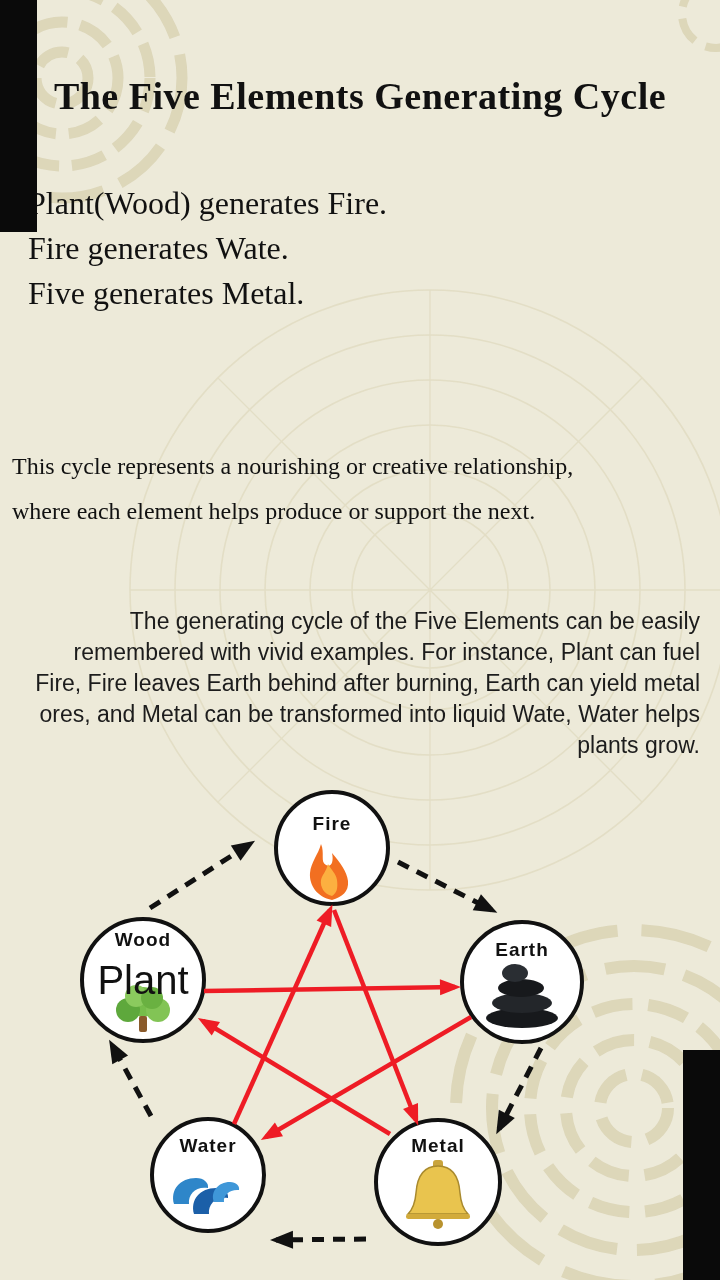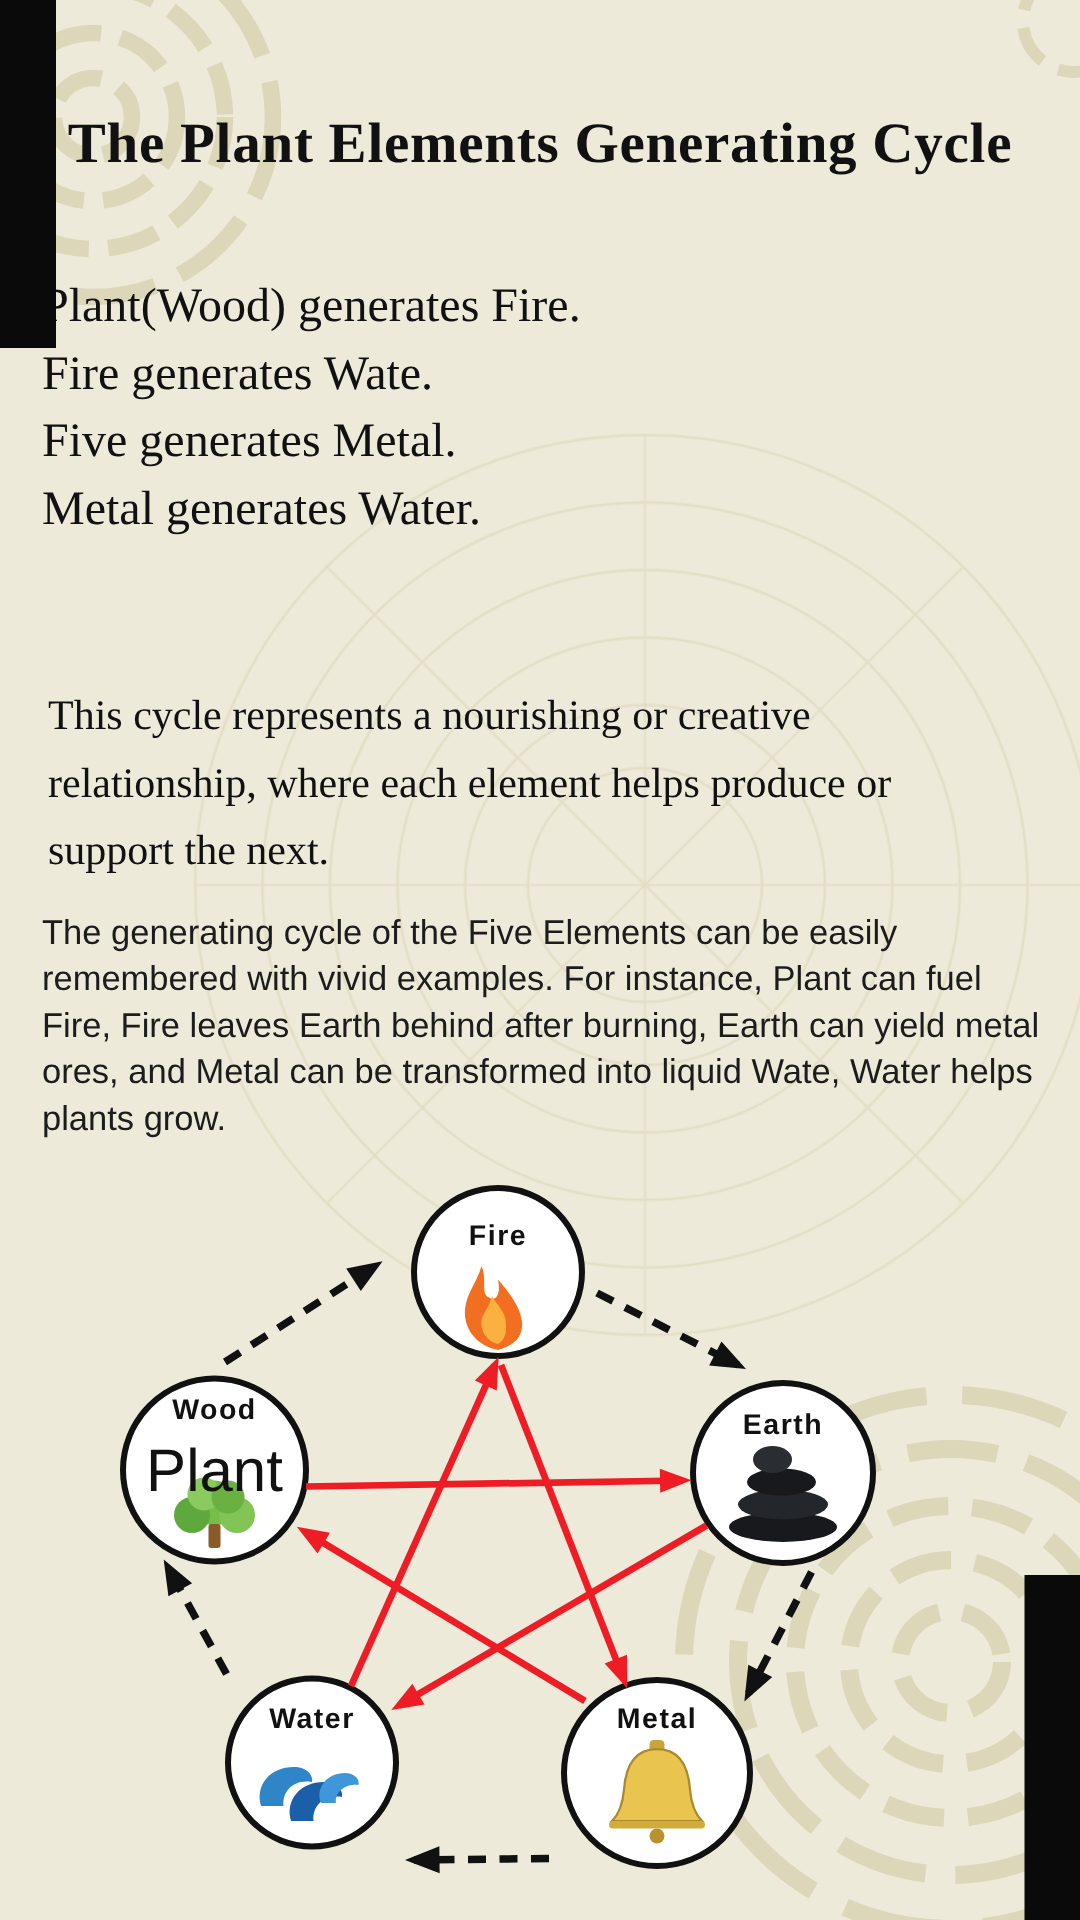--- a/index.html
+++ b/index.html
@@ -16,27 +16,27 @@
 
   .title{
     position:absolute;top:74px;left:0;width:720px;text-align:center;
     font-size:38px;font-weight:bold;letter-spacing:0.5px;z-index:2;
   }
   .cycle{
     position:absolute;top:181px;left:28px;width:670px;
     font-size:32px;line-height:45px;z-index:2;
   }
   .desc{
-    position:absolute;top:444px;left:32px;width:614px;
-    font-size:28px;line-height:45px;z-index:2;margin-top:11px;
+    position:absolute;top:444px;left:12px;width:614px;
+    font-size:24px;line-height:45px;z-index:2;
   }
   .note{
     position:absolute;top:606px;left:28px;width:672px;
     font-family:"Liberation Sans",sans-serif;
-    font-size:23px;line-height:31px;color:#1c1c1c;z-index:2;
+    font-size:23px;line-height:31px;color:#1c1c1c;z-index:2;text-align:right;
   }
   .diagram{position:absolute;top:780px;left:0;z-index:3;}
 
   .node-label{
     font-family:"Liberation Sans",sans-serif;
     font-size:19px;font-weight:bold;letter-spacing:1px;
     text-anchor:middle;fill:#111;
   }
   .plant-label{
     font-family:"Liberation Sans",sans-serif;
@@ -74,27 +74,26 @@
         <circle cx="634" cy="1108" r="104"></circle>
         <circle cx="634" cy="1108" r="142" stroke-dasharray="60 20"></circle>
         <circle cx="634" cy="1108" r="178" stroke-dasharray="70 24"></circle>
       </g>
     </g>
   </svg>
 
   <div class="bar bar-tl"></div>
   <div class="bar bar-br"></div>
 
-  <div class="title">The Plant Elements Generating Cycle</div>
+  <div class="title">The Five Elements Generating Cycle</div>
 
   <div class="cycle">
     <div>Plant(Wood) generates Fire.</div>
     <div>Fire generates Wate.</div>
     <div>Five generates Metal.</div>
-    <div>Metal generates Water.</div>
   </div>
 
   <div class="desc">This cycle represents a nourishing or creative relationship, where each element helps produce or support the next.</div>
 
   <div class="note">The generating cycle of the Five Elements can be easily remembered with vivid examples. For instance, Plant can fuel Fire, Fire leaves Earth behind after burning, Earth can yield metal ores, and Metal can be transformed into liquid Wate, Water helps plants grow.</div>
 
   <svg class="diagram" width="720" height="500" viewBox="0 0 720 500">
     <defs>
       <marker id="blackArrow" markerUnits="userSpaceOnUse" markerWidth="26" markerHeight="24" refX="18" refY="11" orient="auto">
         <path d="M1,2 L24,11 L1,20 Z" fill="#111"></path>

